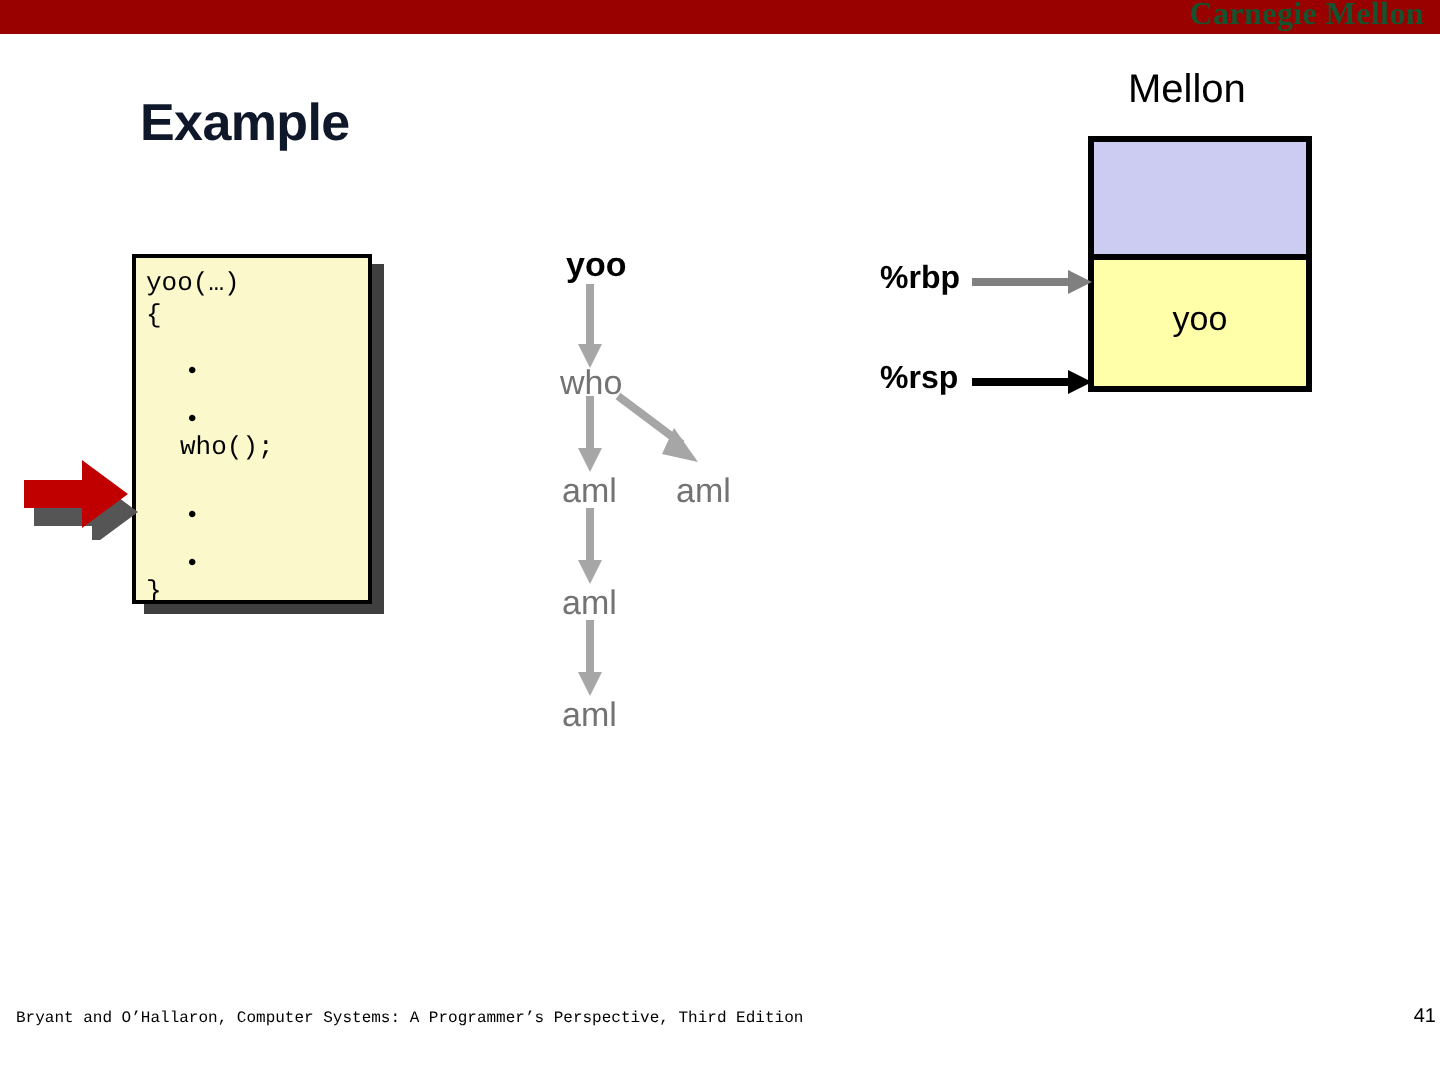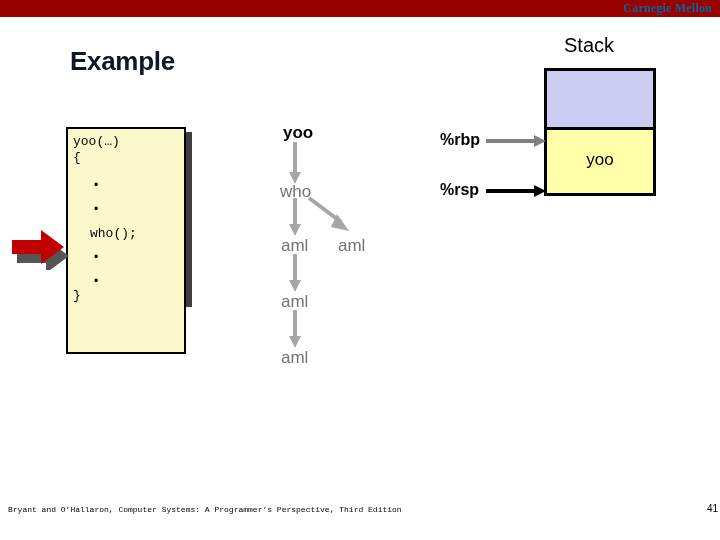--- a/index.html
+++ b/index.html
@@ -23,22 +23,22 @@
     width: 720px;
     height: 17px;
     background: #990000;
   }
   .header-brand {
     position: absolute;
     right: 8px;
     top: 0px;
     font-family: "Liberation Serif", serif;
     font-weight: bold;
-    font-size: 12px;
-    color: #0369a1;
+    font-size: 16px;
+    color: #14532d;
     letter-spacing: 0.2px;
     line-height: 16px;
   }
 
   
   .slide-title {
     position: absolute;
     left: 32px;
     top: 46px;
     font-size: 26px;
@@ -55,21 +55,21 @@
     top: 132px;
     width: 120px;
     height: 175px;
     background: #3f3f3f;
   }
   .code-card {
     position: absolute;
     left: 66px;
     top: 127px;
     width: 120px;
-    height: 227px;
+    height: 175px;
     background: #fbf8cc;
     border: 2px solid #000000;
     box-sizing: border-box;
     font-family: "Liberation Mono", monospace;
     font-size: 13px;
     color: #000000;
   }
   .code-line {
     position: absolute;
     left: 5px;
@@ -206,21 +206,21 @@
 <div class="header-brand">Carnegie Mellon</div>
 
 <div class="slide-title">Example</div>
 
 <div class="code-shadow"></div>
 <div class="code-card">
   <div class="code-line" style="top:6px;">yoo(…)</div>
   <div class="code-line" style="top:22px;">{</div>
   <div class="code-bullet" style="top:50px;">•</div>
   <div class="code-bullet" style="top:74px;">•</div>
-  <div class="code-line" style="top:98px;left:22px;">who();</div>
+  <div class="code-line" style="top:88px;left:22px;">who();</div>
   <div class="code-bullet" style="top:122px;">•</div>
   <div class="code-bullet" style="top:146px;">•</div>
   <div class="code-line" style="top:160px;">}</div>
 </div>
 
 <div class="pointer-wrap">
   <svg width="72" height="42" viewBox="0 0 72 42">
     <polygon points="12,16 41,16 41,6 64,23 41,40 41,30 12,30" fill="#555555" transform="translate(5,5)"></polygon>
     <polygon points="12,12 41,12 41,2 64,19 41,36 41,26 12,26" fill="#c00000"></polygon>
   </svg>
@@ -246,21 +246,21 @@
   </svg>
 
   <div class="tree-node node-active" style="left:28px;  top:14px;">yoo</div>
   <div class="tree-node node-dim" style="left:25px;  top:73px;">who</div>
   <div class="tree-node node-dim" style="left:26px;  top:127px;">aml</div>
   <div class="tree-node node-dim" style="left:83px;  top:127px;">aml</div>
   <div class="tree-node node-dim" style="left:26px;  top:183px;">aml</div>
   <div class="tree-node node-dim" style="left:26px;  top:239px;">aml</div>
 </div>
 
-<div class="stack-label">Stack</div>
+<div class="stack-label">Mellon</div>
 
 <div class="stack-box">
   <div class="stack-cell cell-top"></div>
   <div class="stack-cell cell-bottom">
     <div class="cell-text">yoo</div>
   </div>
 </div>
 
 <div class="reg-label reg-rbp">%rbp</div>
 <div class="reg-arrow" style="top:134px;">

